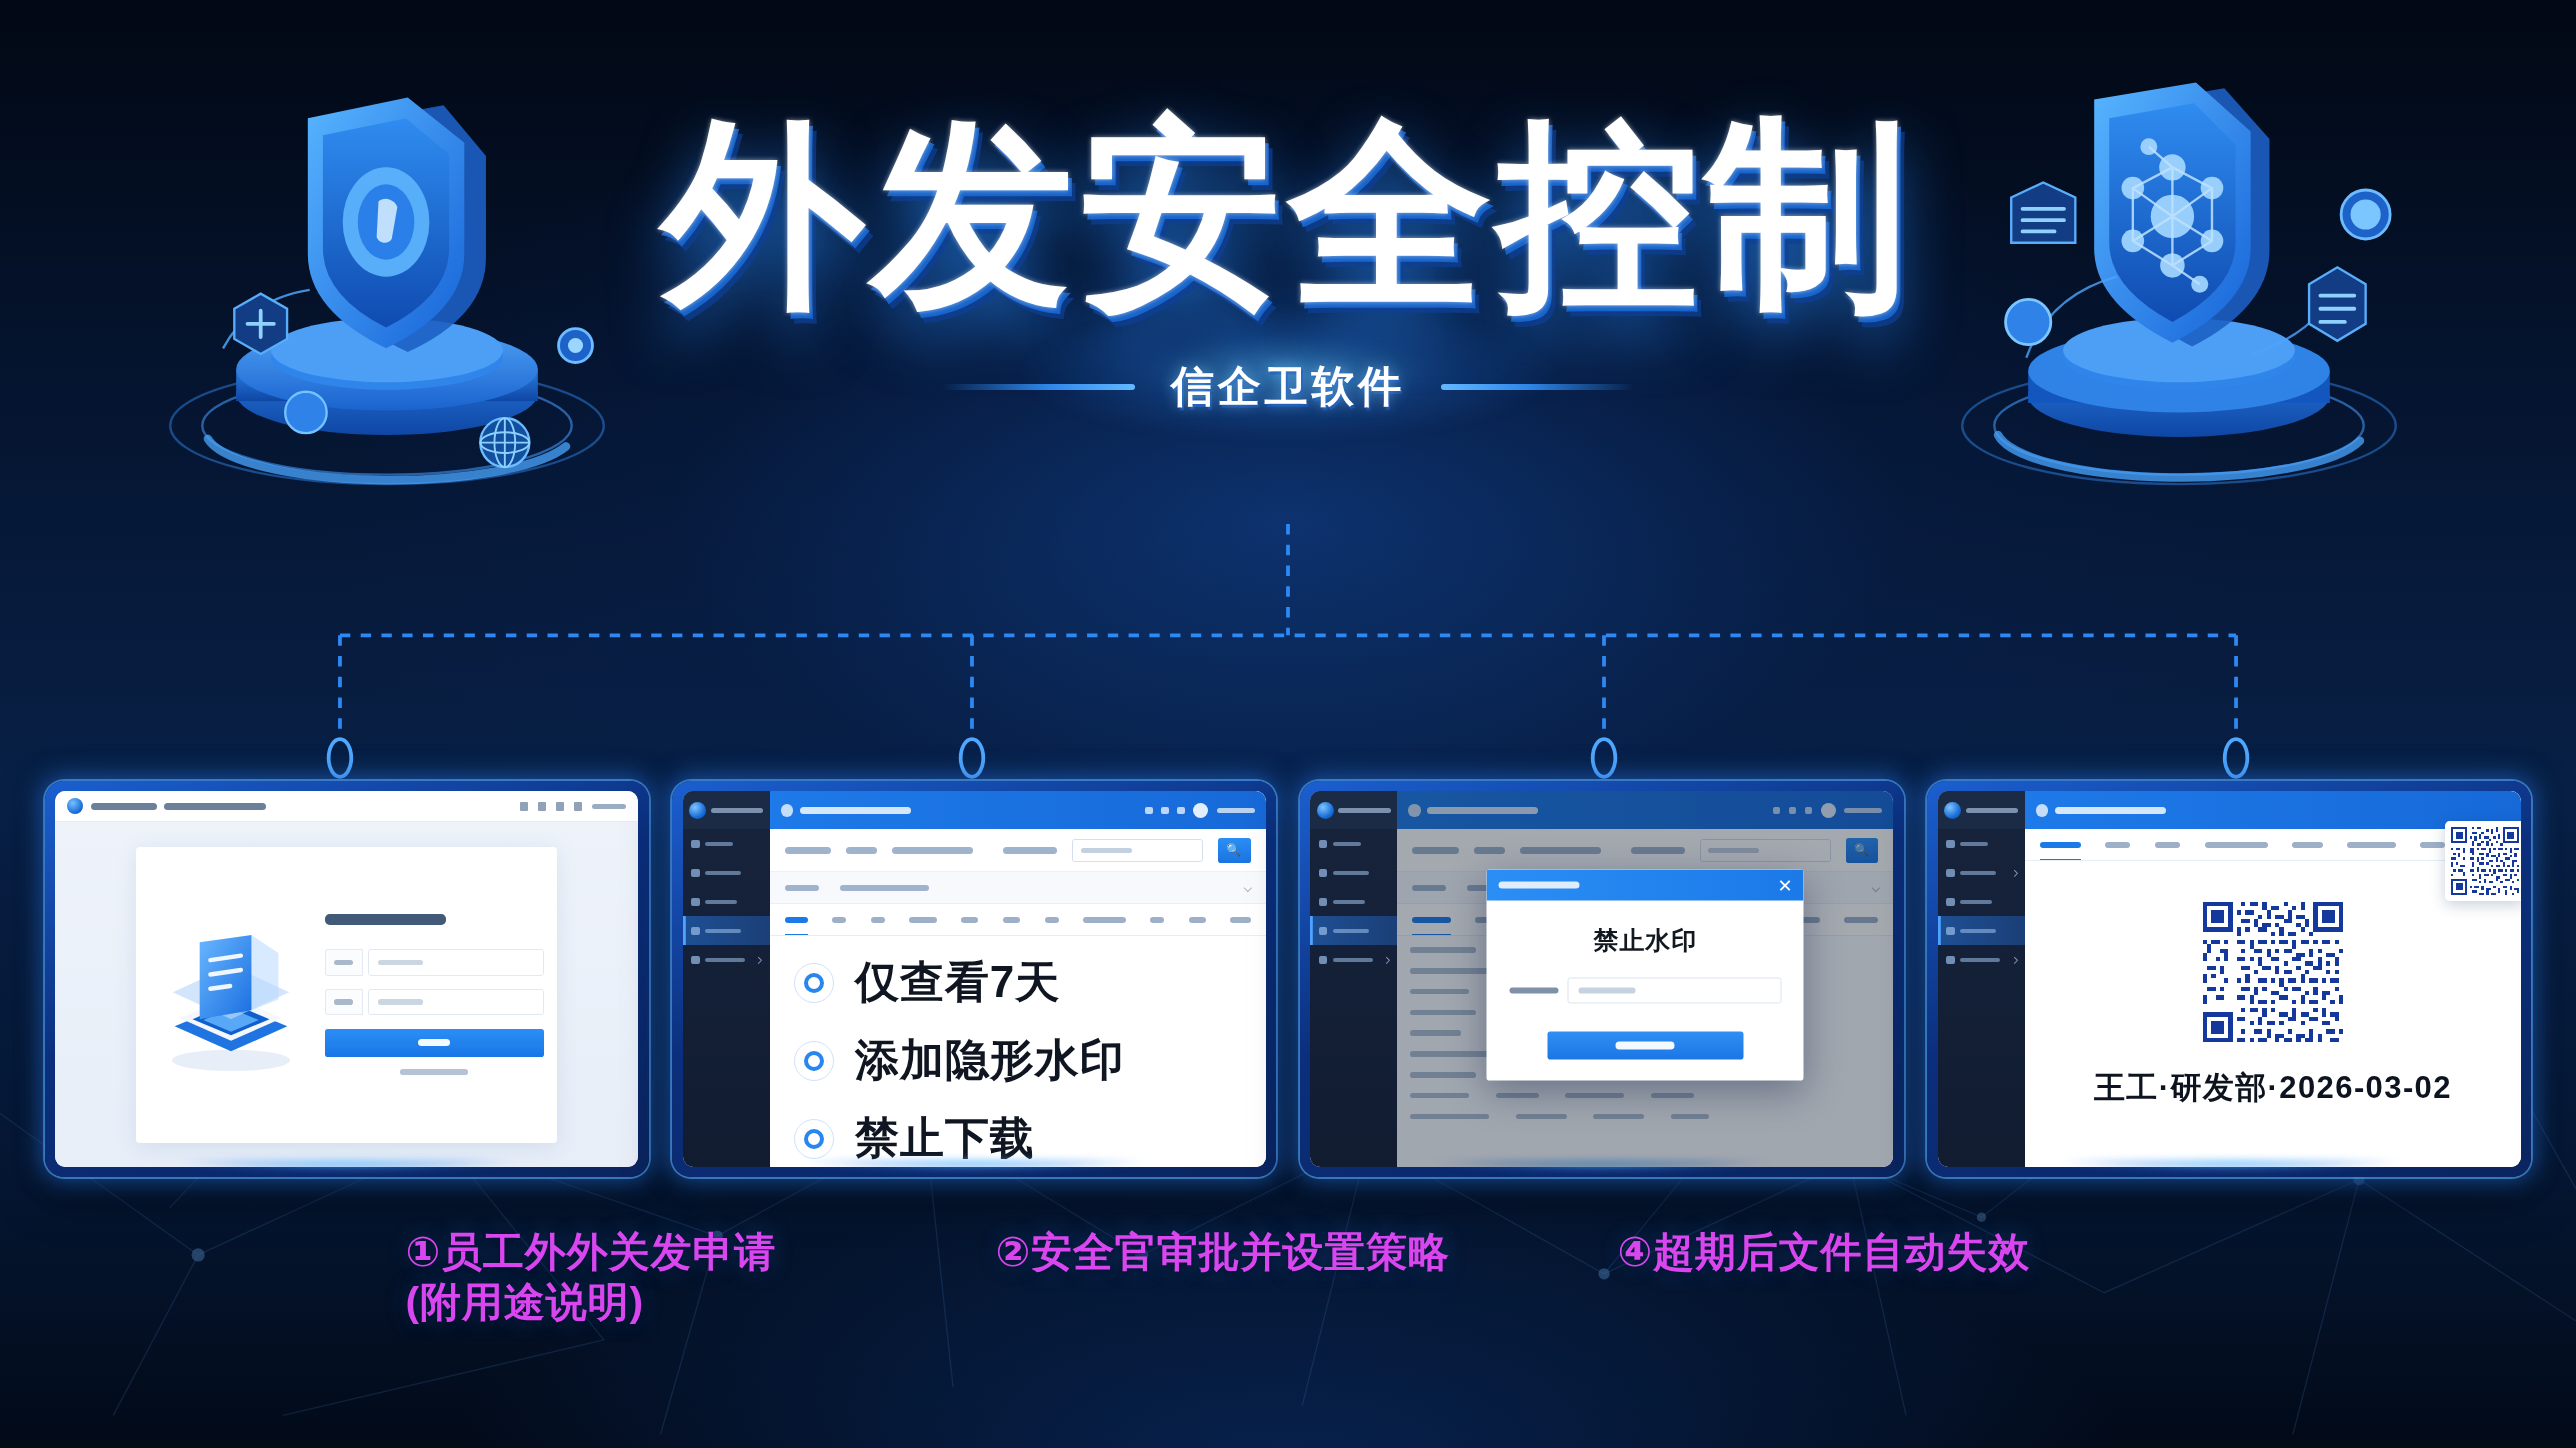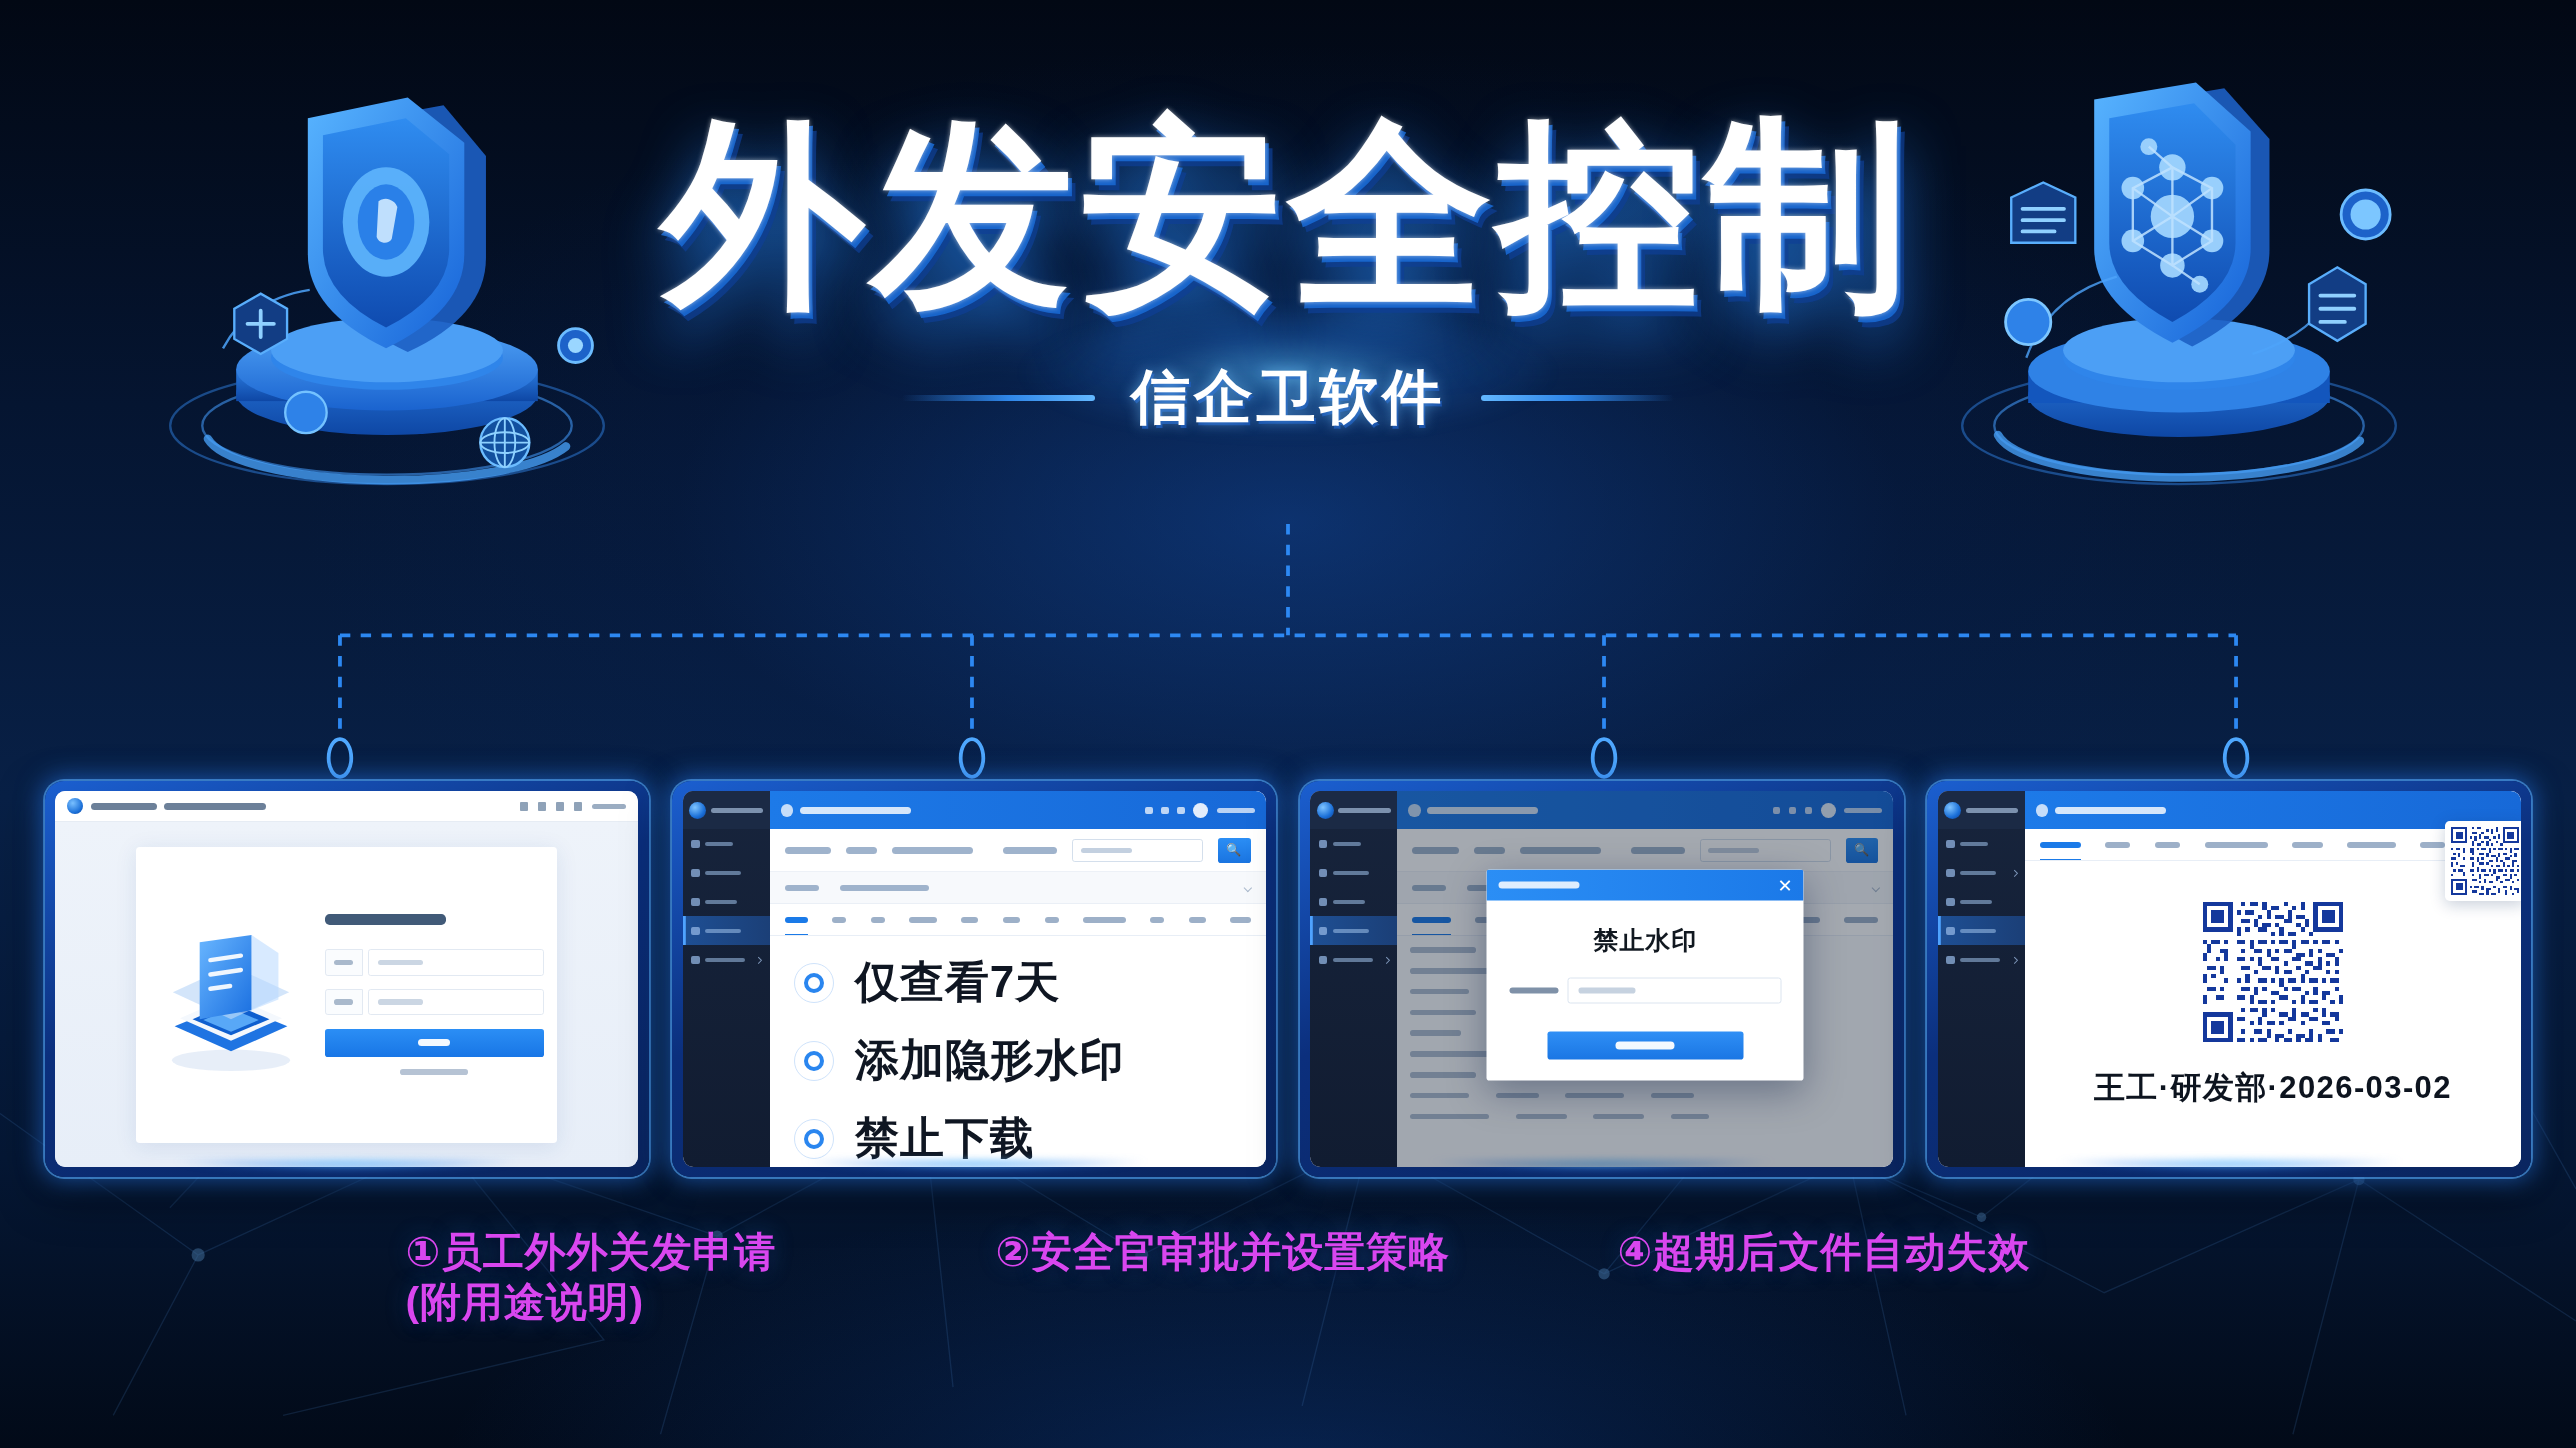--- a/index.html
+++ b/index.html
@@ -71,21 +71,21 @@
   .subtitle-row {
     display: flex; align-items: center; gap: 36px;
     margin-top: 42px;
   }
   .sub-rule {
     width: 193px; height: 6.6px; border-radius: 3.8px;
   }
   .sub-rule.l { background: linear-gradient(90deg, rgba(40,120,220,0) 0%, #2f86e8 55%, #63b8ff 100%); }
   .sub-rule.r { background: linear-gradient(270deg, rgba(40,120,220,0) 0%, #2f86e8 55%, #63b8ff 100%); }
   .subtitle {
-    font-size: 59px; font-weight: 700; color: #fff; letter-spacing: 3.8px;
+    font-size: 43px; font-weight: 700; color: #fff; letter-spacing: 3.8px;
     text-shadow: 0 0 13.2px rgba(120,200,255,0.65), 1.9px 2.8px 0 rgba(20,80,180,0.8);
   }
 
   
   .tree { position: absolute; z-index: 6; left: 0; top: 524px; width: 2576px; height: 283px; }
 
   
   .panels {
     position: absolute; z-index: 7; top: 781px; left: 0; width: 2576px;
     display: flex; justify-content: center; gap: 23.6px;

